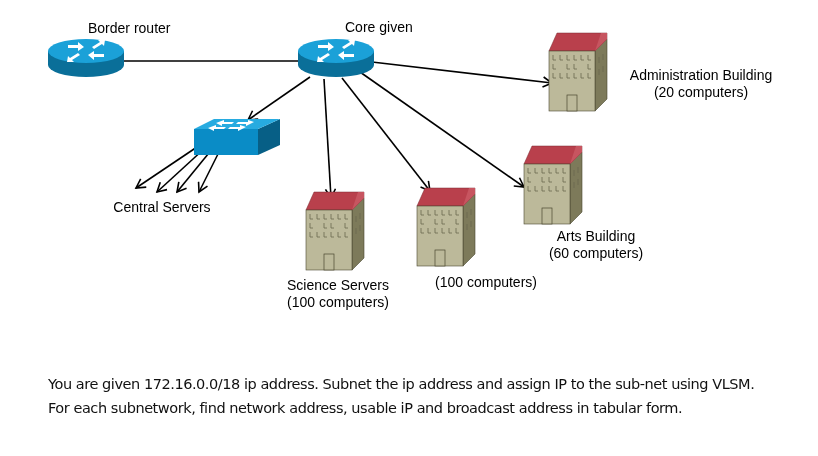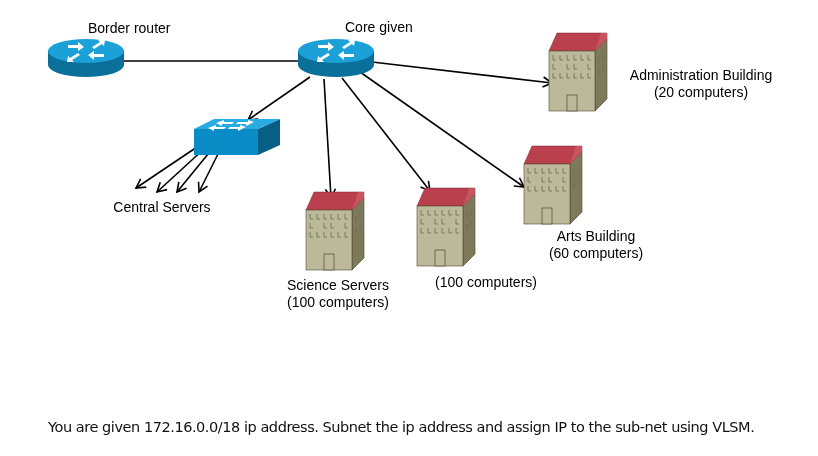--- a/index.html
+++ b/index.html
@@ -1,21 +1,21 @@
 <!DOCTYPE html>
 <html><head>
 <meta charset="utf-8">
 <style>
   html, body { margin: 0; padding: 0; background: #ffffff; }
   body { width: 818px; height: 456px; position: relative; overflow: hidden; font-family: "Liberation Sans", sans-serif; }
   #diagram { position: absolute; left: 0; top: 0; }
   .lbl { position: absolute; font-family: "Liberation Sans", sans-serif; font-size: 14px; color: #000; text-align: center; line-height: 17px; white-space: nowrap; }
   .lbl-small { font-size: 13px; line-height: 16px; }
   .task { position: absolute; left: 48px; top: 372px; font-family: "DejaVu Sans", sans-serif; font-size: 14.5px; line-height: 24px; color: #111; letter-spacing: -0.45px; }
-  .task div { white-space: nowrap; margin-top: 43px; }
+  .task div { white-space: nowrap; }
 </style>
 </head>
 <body>
 
 <svg id="diagram" width="818" height="360" viewBox="0 0 818 360" xmlns="http://www.w3.org/2000/svg">
   <defs>
     <marker id="arrow" markerWidth="12" markerHeight="12" refX="10" refY="6" orient="auto" markerUnits="userSpaceOnUse">
       <path d="M1,1 L10,6 L1,11" fill="none" stroke="#000" stroke-width="1.6"></path>
     </marker>
     <g id="building">
@@ -120,13 +120,14 @@
   <div>(60 computers)</div>
 </div>
 
 <div class="lbl" style="left:614px; top:67px; width:174px;">
   <div>Administration Building</div>
   <div>(20 computers)</div>
 </div>
 
 <div class="task">
   <div>You are given 172.16.0.0/18 ip address. Subnet the ip address and assign IP to the sub-net using VLSM.</div>
+  <div>For each subnetwork, find network address, usable iP and broadcast address in tabular form.</div>
 </div>
 
 </body></html>

